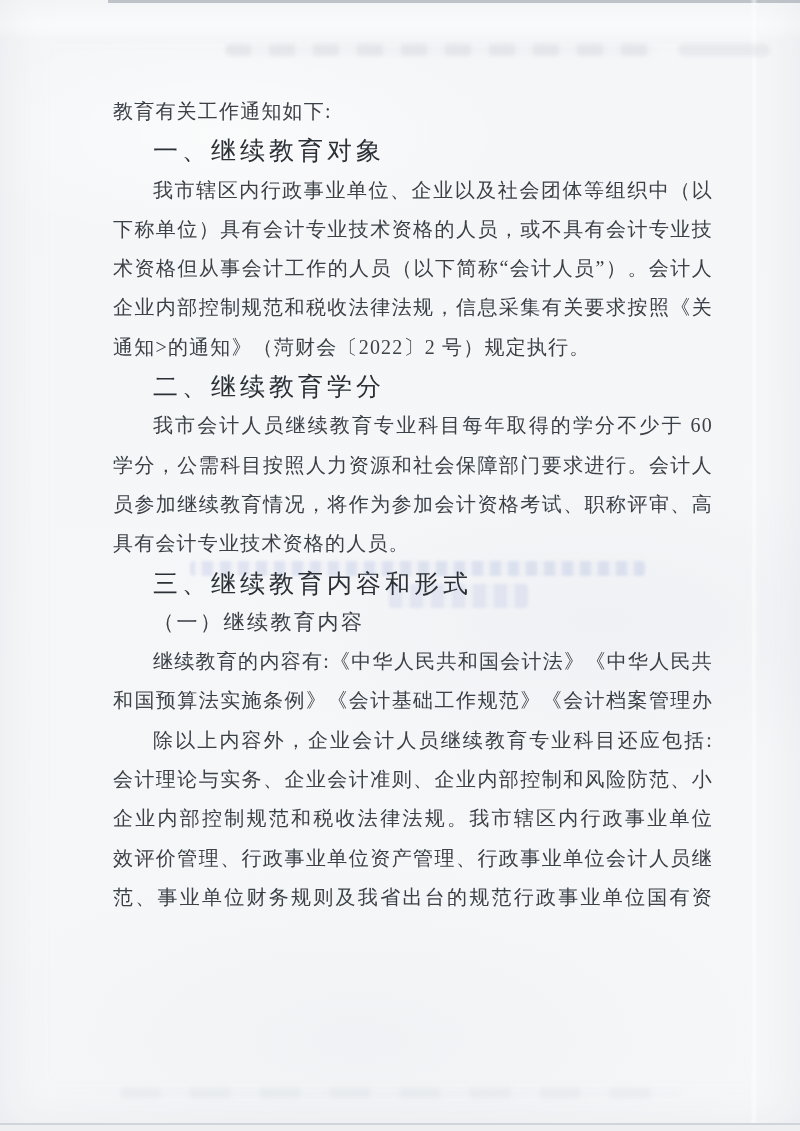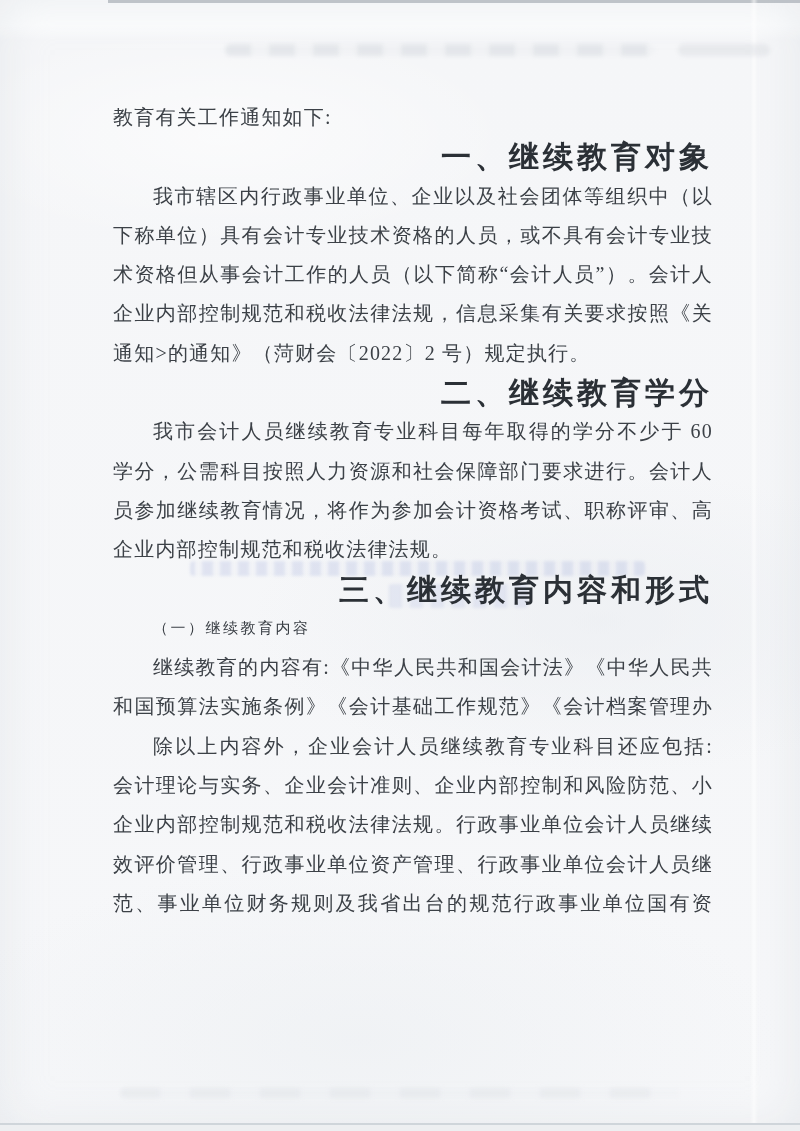--- a/index.html
+++ b/index.html
@@ -31,33 +31,33 @@
     background:repeating-linear-gradient(90deg,rgba(198,204,212,.20) 0 40px,rgba(198,204,212,.04) 40px 70px);}
 
   
   .bleed{position:absolute;filter:blur(1.6px);border-radius:4px;transform:scaleX(-1);}
   .bleed-a{left:190px;top:561px;width:455px;height:15px;opacity:.7;
     background:repeating-linear-gradient(90deg,rgba(90,111,192,.20) 0 11px,rgba(90,111,192,.03) 11px 18px);}
   .bleed-b{left:388px;top:584px;width:140px;height:24px;opacity:.6;
     background:repeating-linear-gradient(90deg,rgba(90,111,192,.18) 0 13px,rgba(90,111,192,.04) 13px 21px);}
 
   
-  .doc{position:absolute;left:113px;top:98px;width:600px;}
+  .doc{position:absolute;left:113px;top:92px;width:600px;}
   .line{
     height:39.3px;line-height:39.3px;font-size:20px;letter-spacing:1.2px;
     color:#3c4147;white-space:nowrap;overflow:hidden;
     font-family:"Liberation Serif","DejaVu Serif",serif;
   }
   .line.fill{white-space:normal;text-align:justify;text-align-last:justify;}
   .line.ind{text-indent:40px;}
   .line.heading{
-    font-family:"Liberation Sans","DejaVu Sans",sans-serif;font-weight:700;
-    font-size:30px;letter-spacing:4px;color:#2b3036;text-align:right;
+    font-family:"Liberation Sans","DejaVu Sans",sans-serif;font-weight:400;
+    font-size:25px;letter-spacing:4px;color:#2b3036;
   }
-  .line.kaiti{font-size:15px;letter-spacing:2.5px;color:#393e44;}
+  .line.kaiti{font-size:21px;letter-spacing:2.5px;color:#393e44;}
 </style>
 </head>
 <body>
 
 <div class="page">
   <div class="top-line"></div>
   <div class="v-streak"></div>
 
   <div class="smudge smudge-top"></div>
   <div class="smudge smudge-top2"></div>
@@ -71,27 +71,27 @@
       <div class="line heading ind">一、继续教育对象</div>
       <div class="line body fill ind">我市辖区内行政事业单位、企业以及社会团体等组织中（以</div>
       <div class="line body fill">下称单位）具有会计专业技术资格的人员，或不具有会计专业技</div>
       <div class="line body fill">术资格但从事会计工作的人员（以下简称“会计人员”）。会计人</div>
       <div class="line body fill">企业内部控制规范和税收法律法规，信息采集有关要求按照《关</div>
       <div class="line body">通知&gt;的通知》（菏财会〔2022〕2 号）规定执行。</div>
       <div class="line heading ind">二、继续教育学分</div>
       <div class="line body fill ind">我市会计人员继续教育专业科目每年取得的学分不少于 60</div>
       <div class="line body fill">学分，公需科目按照人力资源和社会保障部门要求进行。会计人</div>
       <div class="line body fill">员参加继续教育情况，将作为参加会计资格考试、职称评审、高</div>
-      <div class="line body">企业内部控制规范和税收法律法规。</div>
+      <div class="line body">具有会计专业技术资格的人员。</div>
       <div class="line heading ind">三、继续教育内容和形式</div>
       <div class="line kaiti ind">（一）继续教育内容</div>
       <div class="line body fill ind">继续教育的内容有:《中华人民共和国会计法》《中华人民共</div>
       <div class="line body fill">和国预算法实施条例》《会计基础工作规范》《会计档案管理办</div>
       <div class="line body fill ind">除以上内容外，企业会计人员继续教育专业科目还应包括:</div>
       <div class="line body fill">会计理论与实务、企业会计准则、企业内部控制和风险防范、小</div>
-      <div class="line body fill">企业内部控制规范和税收法律法规。行政事业单位会计人员继续</div>
+      <div class="line body fill">企业内部控制规范和税收法律法规。我市辖区内行政事业单位</div>
       <div class="line body fill">效评价管理、行政事业单位资产管理、行政事业单位会计人员继续</div>
       <div class="line body fill">范、事业单位财务规则及我省出台的规范行政事业单位国有资</div>
     </div>
 
   <div class="bottom-line"></div>
   <div class="bottom-band"></div>
 </div>
 
 </body></html>

